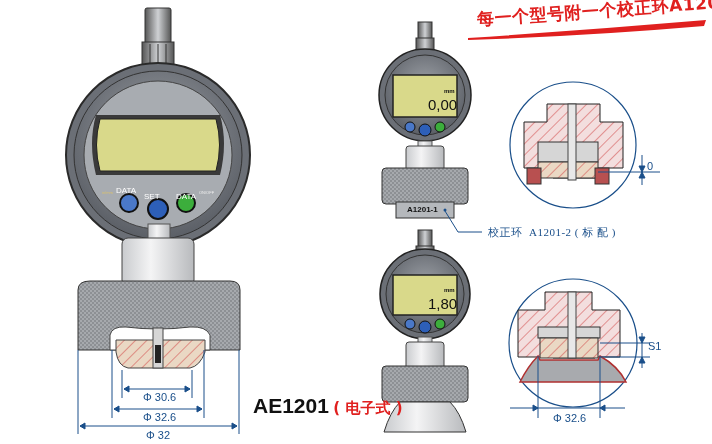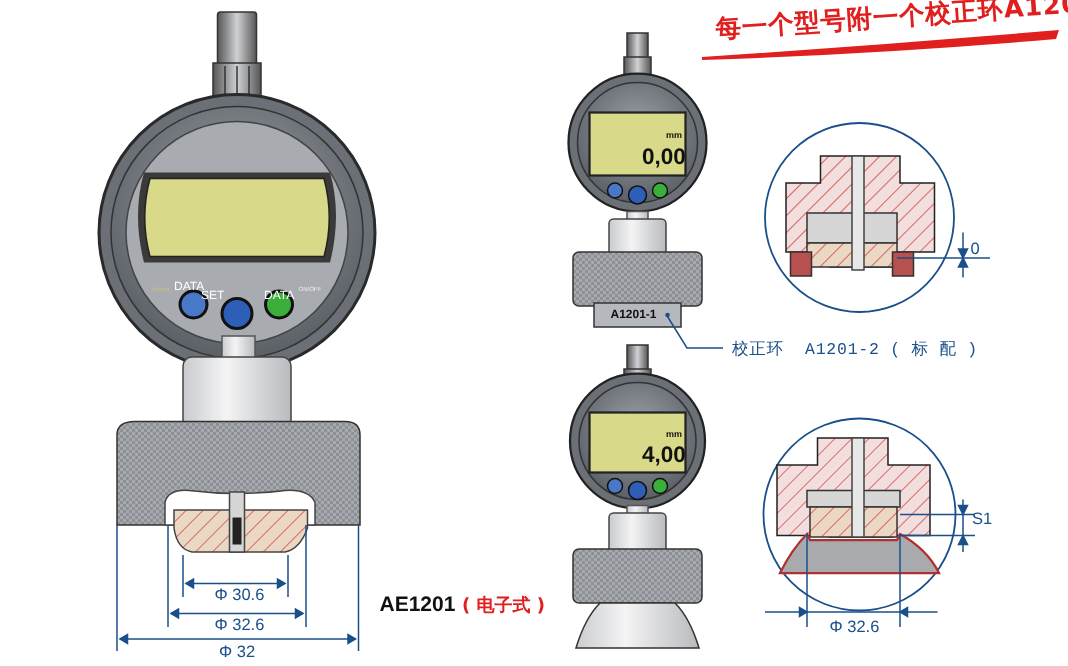--- a/index.html
+++ b/index.html
@@ -2,24 +2,24 @@
 <html><head>
 <meta charset="utf-8">
 <style>
   html,body{margin:0;padding:0;background:#fff;}
   body{width:712px;height:444px;position:relative;overflow:hidden;font-family:"Liberation Sans",sans-serif;}
   .abs{position:absolute;}
   svg{position:absolute;left:0;top:0;}
   .banner{left:448px;top:4px;width:260px;height:36px;}
   .banner-text{position:absolute;left:30px;top:4px;color:#e0201f;font-weight:bold;font-size:17px;transform:rotate(-4deg);transform-origin:left bottom;white-space:nowrap;letter-spacing:0.5px;font-family:"DejaVu Sans",sans-serif;}
   .dimtxt{font-size:11px;color:#1a4f8a;font-family:"Liberation Sans",sans-serif;}
-  .model{font-weight:bold;font-size:14px;color:#111;}
-  .model-type{font-weight:bold;font-size:12px;color:#e0201f;font-family:"DejaVu Sans",sans-serif;}
-  .callout{font-size:11px;color:#1a4f8a;font-family:Liberation Mono, monospace;letter-spacing:0.5px;}
-  .lcd-val{font-weight:bold;color:#111;font-family:"Liberation Sans",sans-serif;}
+  .model{font-weight:bold;font-size:21px;color:#111;}
+  .model-type{font-weight:bold;font-size:15px;color:#e0201f;font-family:"DejaVu Sans",sans-serif;}
+  .callout{font-size:11px;color:#1a4f8a;font-family:Liberation Serif, serif;letter-spacing:0.5px;}
+  .lcd-val{font-weight:normal;color:#111;font-family:"Liberation Sans",sans-serif;}
   .btnlbl{color:#fff;font-size:8px;}
 </style>
 </head>
 <body>
 
 <div class="abs banner">
   <svg width="260" height="36">
     <path d="M20 34 Q140 26 258 16 L256 22 Q140 32 20 36 Z" fill="#e0201f"></path>
   </svg>
   <div class="banner-text">每一个型号附一个校正环A1201-2</div>
@@ -168,38 +168,38 @@
       <line x1="538" y1="356" x2="538" y2="418"></line>
       <line x1="600" y1="356" x2="600" y2="418"></line>
       <line x1="510" y1="408" x2="625" y2="408"></line>
       <path d="M538 408 l-5 -3 v6 z"></path>
         <path d="M600 408 l5 -3 v6 z"></path>
     </g>
   </g>
 </svg>
 
 <div class="abs btnlbl" style="left:116px;top:186px;font-size:8px;color:#fff">DATA</div>
-<div class="abs btnlbl" style="left:134px;top:192px;font-size:8px;color:#fff">SET</div>
+<div class="abs btnlbl" style="left:144px;top:192px;font-size:8px;color:#fff">SET</div>
 <div class="abs btnlbl" style="left:176px;top:192px;font-size:8px;color:#fff">DATA</div>
 <div class="abs" style="left:102px;top:190px;font-size:4px;color:#d8c070">in/mm</div>
 <div class="abs" style="left:199px;top:190px;font-size:4px;color:#eee">ON/OFF</div>
 
 <div class="abs dimtxt" style="left:143px;top:391px">Φ 30.6</div>
 <div class="abs dimtxt" style="left:143px;top:411px">Φ 32.6</div>
 <div class="abs dimtxt" style="left:146px;top:429px">Φ 32</div>
 
 <div class="abs" style="left:253px;top:394px;white-space:nowrap">
   <span class="model">AE1201</span>
   <span class="model-type">( 电子式 )</span>
 </div>
 
 <div class="abs" style="left:444px;top:88px;font-size:6px;font-weight:bold;color:#111">mm</div>
 <div class="abs lcd-val" style="left:428px;top:96px;font-size:15px">0,00</div>
 <div class="abs" style="left:407px;top:205px;font-size:8px;font-weight:bold;color:#111">A1201-1</div>
 
 <div class="abs" style="left:444px;top:287px;font-size:6px;font-weight:bold;color:#111">mm</div>
-<div class="abs lcd-val" style="left:428px;top:295px;font-size:15px">4,00</div>
+<div class="abs lcd-val" style="left:428px;top:295px;font-size:15px">1,80</div>
 
 <div class="abs callout" style="left:488px;top:225px;white-space:pre">校正环  A1201-2 ( 标 配 )</div>
 
 <div class="abs dimtxt" style="left:647px;top:160px">0</div>
 <div class="abs dimtxt" style="left:648px;top:340px">S1</div>
 <div class="abs dimtxt" style="left:553px;top:412px">Φ 32.6</div>
 
 </body></html>

